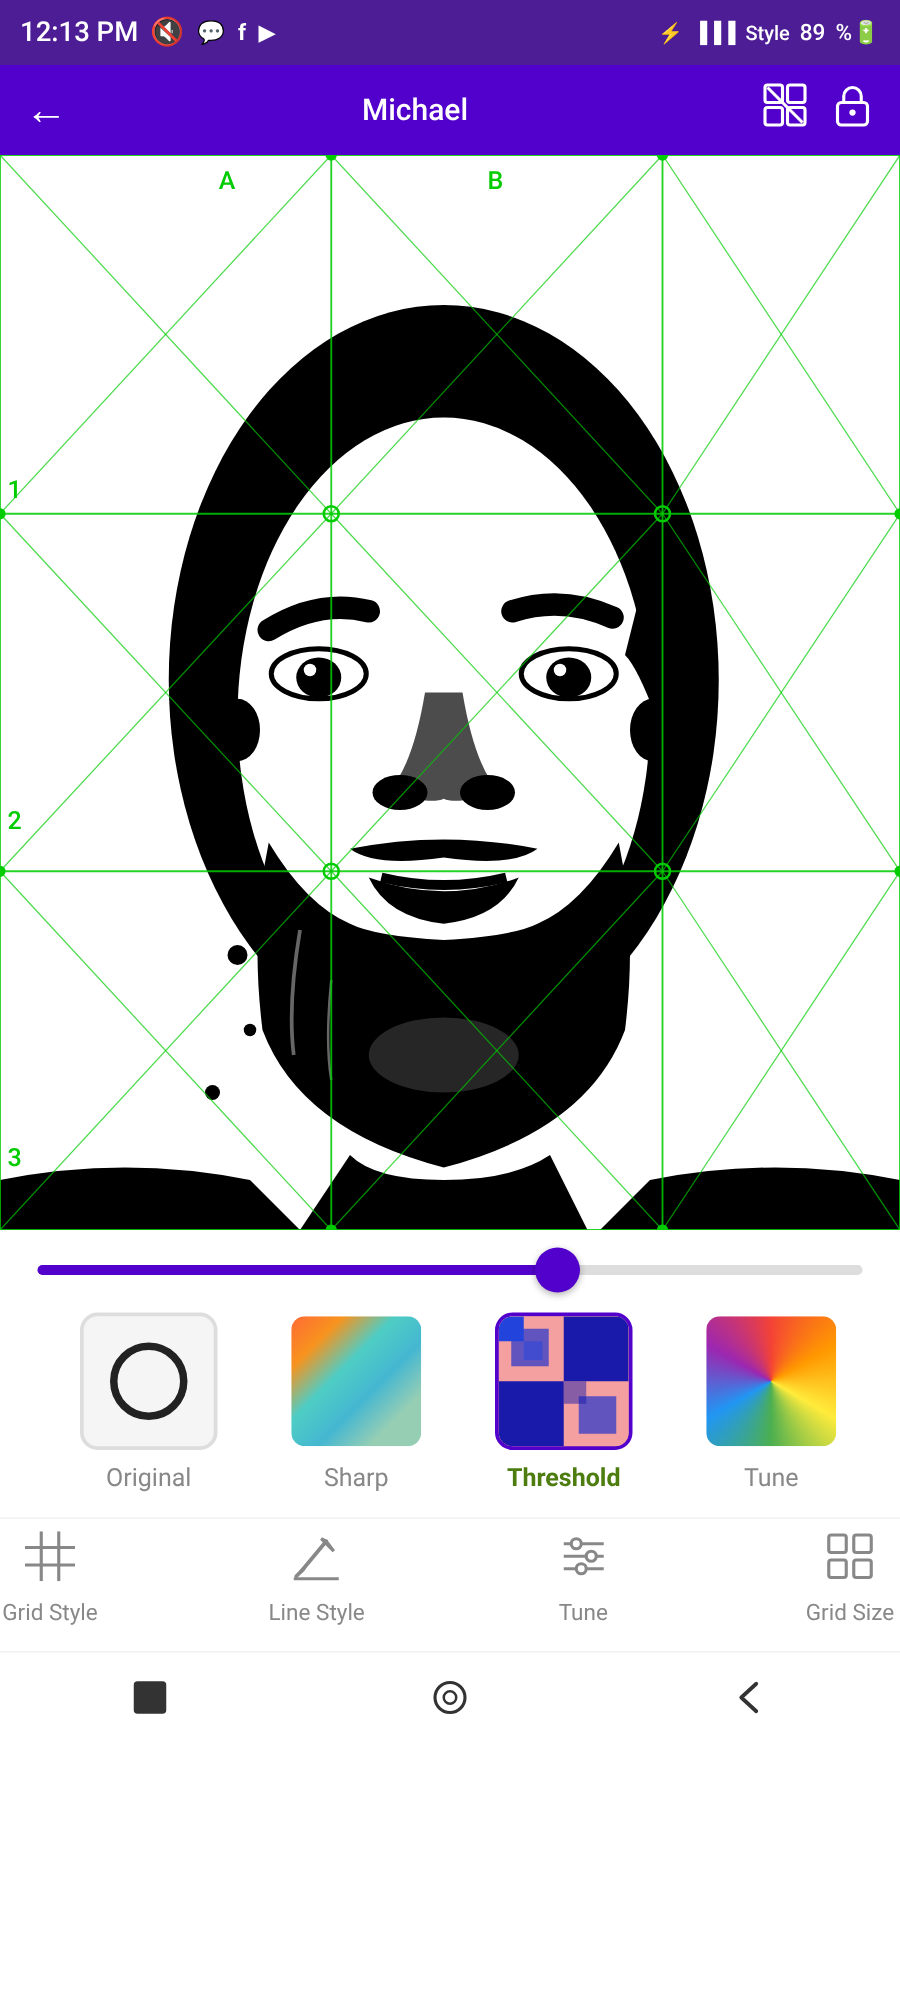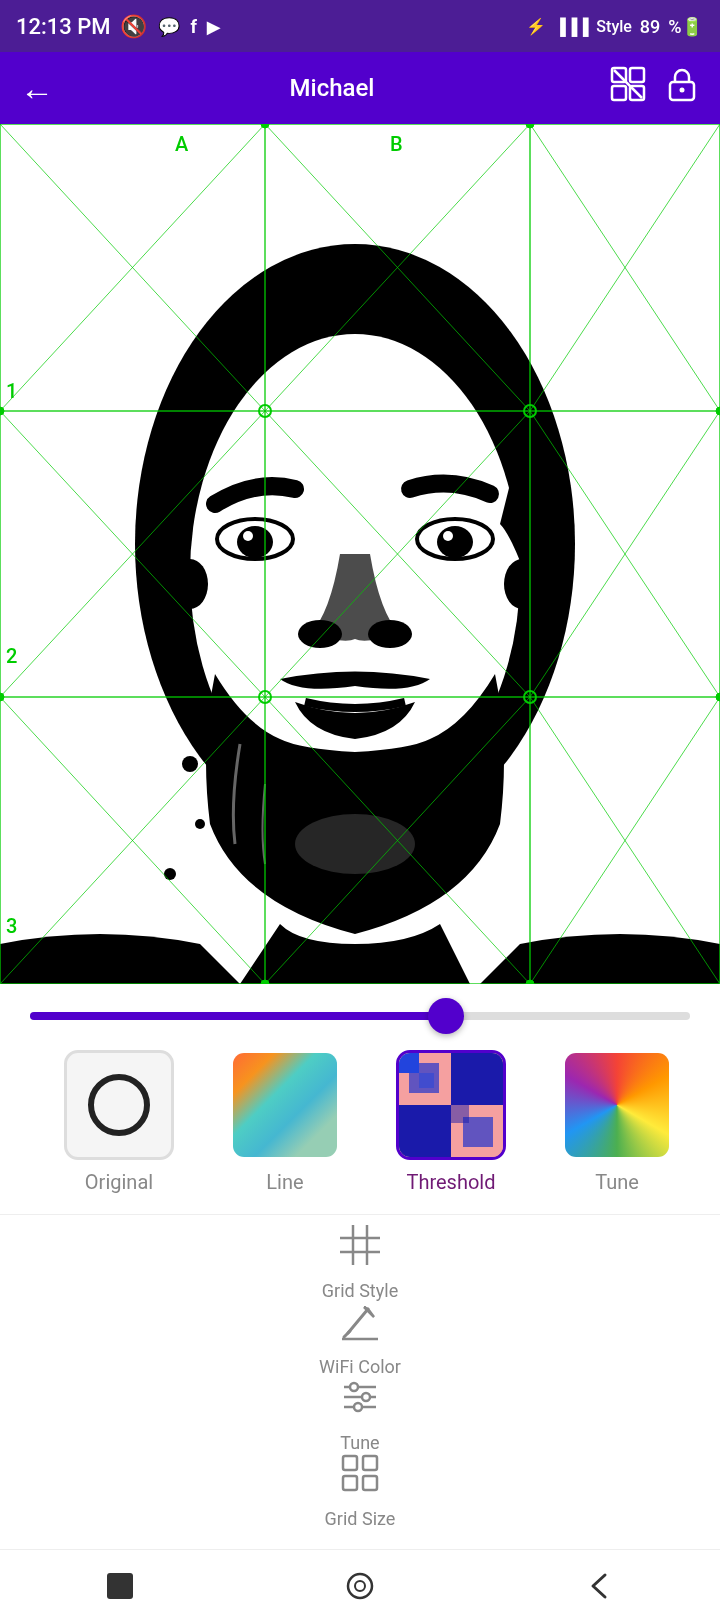--- a/index.html
+++ b/index.html
@@ -156,35 +156,34 @@
     }
     .filter-thumb.original {
       background: #f5f5f5;
       border: 3px solid #ddd;
     }
     .filter-label {
       font-size: 20px;
       color: #888;
     }
     .filter-label.selected {
-      color: #701a75;
-      font-weight: 400;
+      color: #4d7c0f;
+      font-weight: 700;
     }
 
     
     #bottom-toolbar {
       padding: 10px 0 20px;
       background: #fff;
       border-top: 1px solid #eee;
     }
     .toolbar-row {
       display: flex;
       justify-content: space-between;
       align-items: center;
-      flex-direction: column;
     }
     .toolbar-item {
       display: flex;
       flex-direction: column;
       align-items: center;
       gap: 6px;
       cursor: pointer;
       min-width: 80px;
     }
     .toolbar-icon {
@@ -406,21 +405,21 @@
           <circle cx="35" cy="35" r="28" stroke="#222" stroke-width="6" fill="none"></circle>
         </svg>
       </div>
       <span class="filter-label">Original</span>
     </div>
 
     <div class="filter-item">
       <div class="filter-thumb">
         <div class="thumb-gray"></div>
       </div>
-      <span class="filter-label">Line</span>
+      <span class="filter-label">Sharp</span>
     </div>
 
     <div class="filter-item">
       <div class="filter-thumb selected" style="background:#f5a0a0;">
         <svg width="104" height="104" viewBox="0 0 104 104" xmlns="http://www.w3.org/2000/svg">
           <rect width="104" height="104" fill="#f5a0a0"></rect>
 
           <rect x="0" y="52" width="52" height="52" fill="#1a1aaa"></rect>
           <rect x="52" y="0" width="52" height="52" fill="#1a1aaa"></rect>
           <rect x="10" y="10" width="30" height="30" fill="#2233cc" opacity="0.7"></rect>
@@ -461,21 +460,21 @@
 
     <div class="toolbar-item">
       <span class="toolbar-icon">
         <svg width="40" height="40" viewBox="0 0 40 40" fill="none" xmlns="http://www.w3.org/2000/svg">
           <path d="M8 32 L28 8" stroke="#888" stroke-width="3" stroke-linecap="round"></path>
           <path d="M4 36 L10 30" stroke="#888" stroke-width="3" stroke-linecap="round"></path>
           <path d="M24 6 L34 16 L28 8 Z" stroke="#888" stroke-width="2.5" fill="none"></path>
           <line x1="2" y1="38" x2="38" y2="38" stroke="#888" stroke-width="2.5"></line>
         </svg>
       </span>
-      <span class="toolbar-label">WiFi Color</span>
+      <span class="toolbar-label">Line Style</span>
     </div>
 
     <div class="toolbar-item">
       <span class="toolbar-icon">
         <svg width="40" height="40" viewBox="0 0 40 40" fill="none" xmlns="http://www.w3.org/2000/svg">
           <line x1="4" y1="10" x2="36" y2="10" stroke="#888" stroke-width="2.5"></line>
           <circle cx="14" cy="10" r="4" fill="white" stroke="#888" stroke-width="2.5"></circle>
           <line x1="4" y1="20" x2="36" y2="20" stroke="#888" stroke-width="2.5"></line>
           <circle cx="26" cy="20" r="4" fill="white" stroke="#888" stroke-width="2.5"></circle>
           <line x1="4" y1="30" x2="36" y2="30" stroke="#888" stroke-width="2.5"></line>

